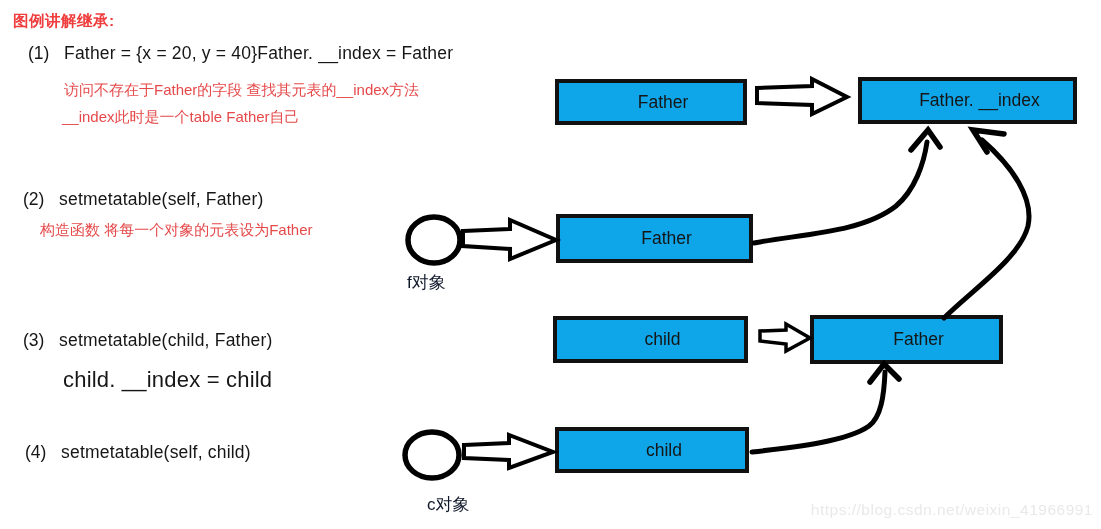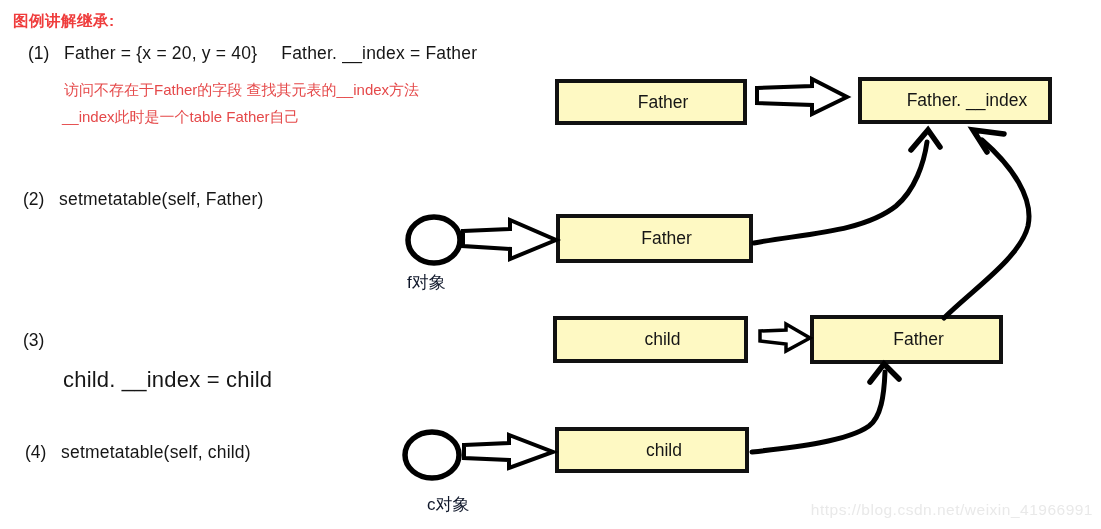--- a/index.html
+++ b/index.html
@@ -10,25 +10,25 @@
   }
   html,body{margin:0;padding:0;background:#ffffff;}
   body{font-family:"Liberation Sans","DejaVu Sans",sans-serif;color:var(--ink);}
   .canvas{position:relative;width:1101px;height:529px;background:#ffffff;overflow:hidden;}
 
   .title{position:absolute;left:13px;top:11px;font-size:15.5px;font-weight:700;color:var(--red);letter-spacing:.5px;}
 
   .step{position:absolute;display:flex;align-items:baseline;font-size:17.5px;color:#161616;white-space:nowrap;}
   .step .num{display:inline-block;width:36px;}
   .step .code{letter-spacing:.2px;}
-  .step .code2{margin-left:24px;letter-spacing:.2px;}
+  .step .code2{letter-spacing:.2px;}
   .subline{position:absolute;font-size:22px;color:#161616;white-space:nowrap;letter-spacing:.2px;}
   .note{position:absolute;font-size:15px;color:var(--note-red);white-space:nowrap;}
 
-  .dbox{position:absolute;border:4px solid var(--ink);background:#fef9c3;display:flex;align-items:center;justify-content:center;box-sizing:border-box;font-size:17.5px;color:#161616;padding-left:24px;}
+  .dbox{position:absolute;border:4px solid var(--ink);background:#0ea5e9;display:flex;align-items:center;justify-content:center;box-sizing:border-box;font-size:17.5px;color:#161616;padding-left:24px;}
 
   .objlabel{position:absolute;font-size:17px;color:#0f172a;white-space:nowrap;}
 
   .overlay{position:absolute;left:0;top:0;width:1101px;height:529px;pointer-events:none;}
 
   .watermark{position:absolute;right:8px;top:501px;font-size:15.5px;color:var(--watermark);letter-spacing:.5px;white-space:nowrap;}
 </style>
 </head>
 <body>
 
@@ -41,36 +41,38 @@
     <span class="code">Father = {x = 20, y = 40}</span>
     <span class="code2">Father. __index = Father</span>
   </div>
   <div class="note" style="left:64px;top:81px">访问不存在于Father的字段 查找其元表的__index方法</div>
   <div class="note" style="left:62px;top:108px">__index此时是一个table Father自己</div>
 
   <div class="step" style="left:23px;top:189px">
     <span class="num">(2)</span>
     <span class="code">setmetatable(self, Father)</span>
   </div>
+  <div class="note" style="left:40px;top:221px">构造函数 将每一个对象的元表设为Father</div>
 
   <div class="step" style="left:23px;top:330px">
     <span class="num">(3)</span>
+    <span class="code">setmetatable(child, Father)</span>
   </div>
   <div class="subline" style="left:63px;top:367px">child. __index = child</div>
 
   <div class="step" style="left:25px;top:442px">
     <span class="num">(4)</span>
     <span class="code">setmetatable(self, child)</span>
   </div>
 
   <div class="dbox" style="left:555px;top:79px;width:192px;height:46px">
     <span>Father</span>
   </div>
 
-  <div class="dbox" style="left:858px;top:77px;width:194px;height:47px">
+  <div class="dbox" style="left:858px;top:77px;width:219px;height:47px">
     <span>Father. __index</span>
   </div>
 
   <div class="dbox" style="left:556px;top:214px;width:197px;height:49px">
     <span>Father</span>
   </div>
 
   <div class="dbox" style="left:553px;top:316px;width:195px;height:47px">
     <span>child</span>
   </div>

